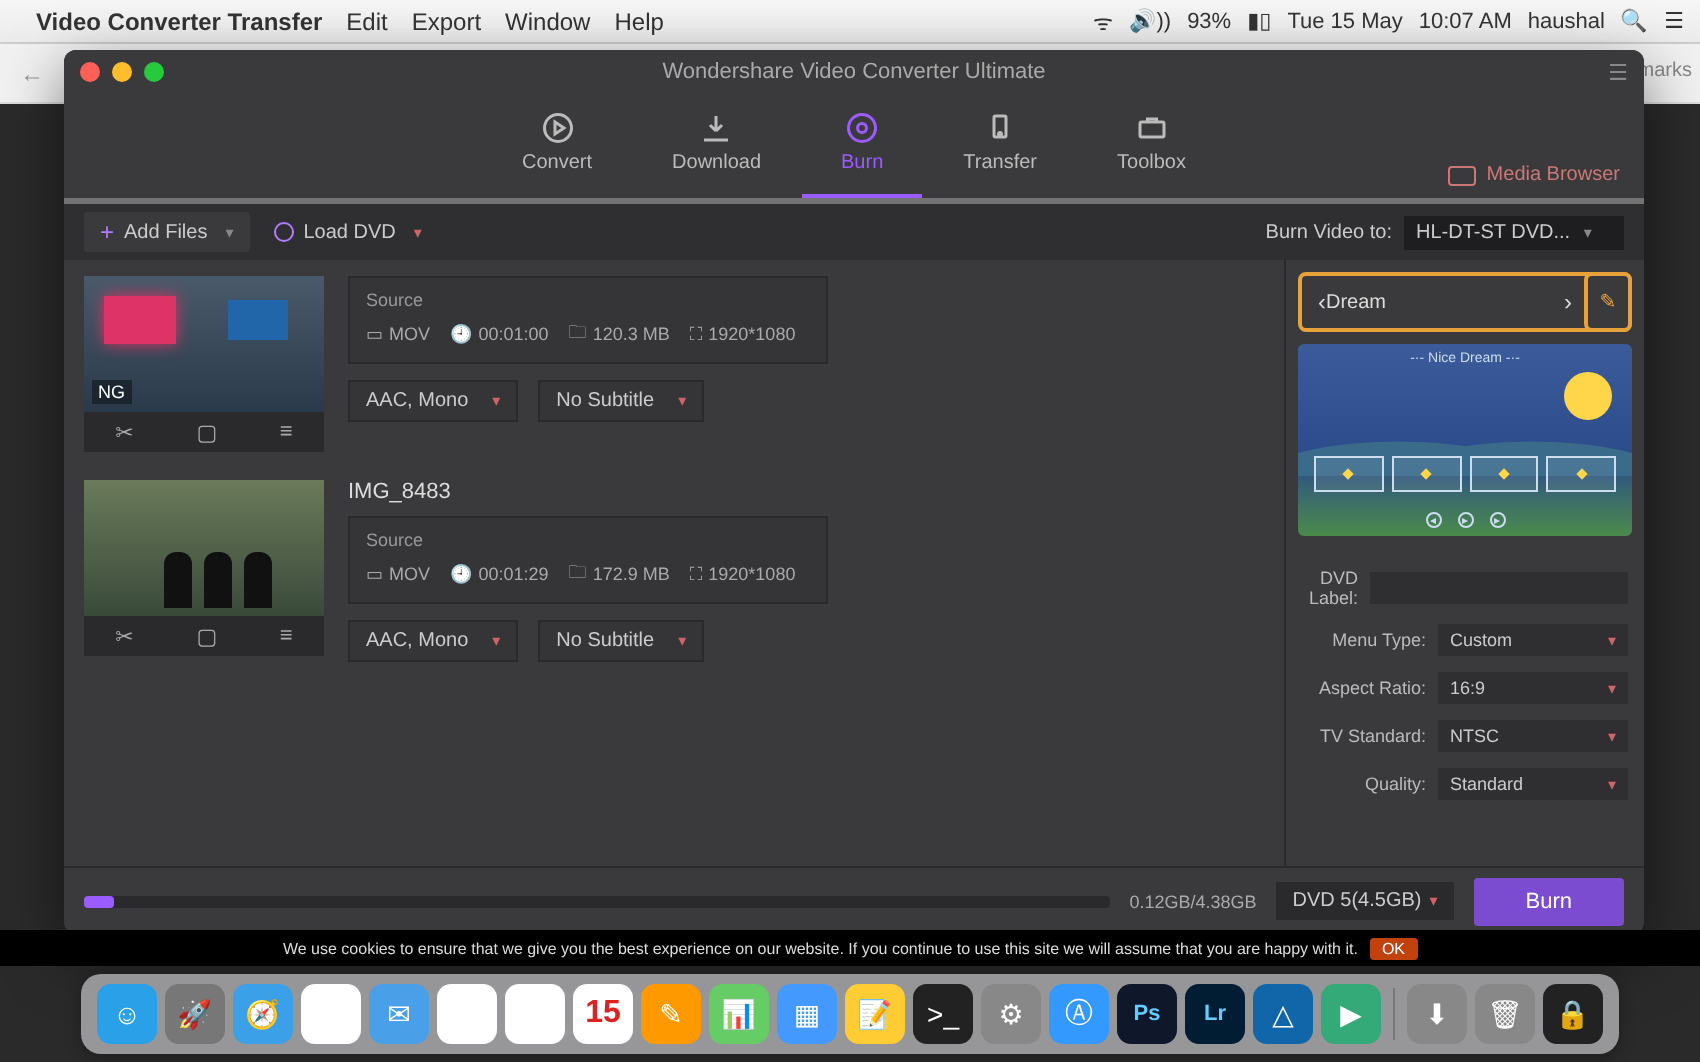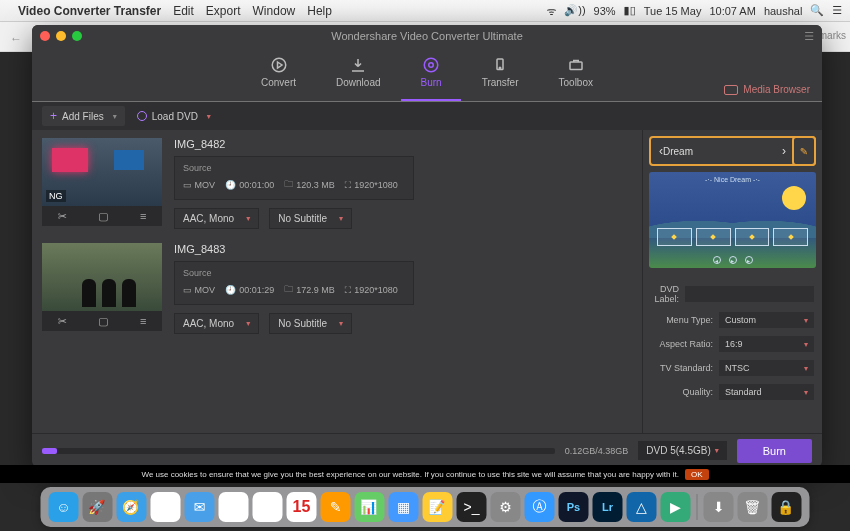--- a/index.html
+++ b/index.html
@@ -28,21 +28,21 @@
 
 .app-window { position:absolute; left:32px; top:25px; width:790px; height:442px; background:#3a3a3c; border-radius:6px; box-shadow:0 10px 30px rgba(0,0,0,.5); display:flex; flex-direction:column; color:#ccc; font-size:11px; }
 .titlebar { height:22px; background:#3a3a3c; border-radius:6px 6px 0 0; display:flex; align-items:center; padding:0 8px; position:relative; }
 .traffic { display:flex; gap:6px; }
 .traffic span { width:10px; height:10px; border-radius:50%; }
 .traffic .r{background:#ff5f56;} .traffic .y{background:#ffbd2e;} .traffic .g{background:#27c93f;}
 .titlebar .title { position:absolute; left:0; right:0; text-align:center; font-size:11px; color:#aaa; }
 .titlebar .right-ic { margin-left:auto; font-size:11px; color:#888; }
 
 
-.top-tabs { height:55px; display:flex; justify-content:center; align-items:center; gap:40px; border-bottom:1px solid #737373; position:relative; }
+.top-tabs { height:55px; display:flex; justify-content:center; align-items:center; gap:40px; border-bottom:3px solid #737373; position:relative; }
 .top-tabs .tab { display:flex; flex-direction:column; align-items:center; gap:3px; color:#bbb; font-size:10px; cursor:pointer; padding-bottom:4px; }
 .top-tabs .tab.active { color:#9b5cff; }
 .top-tabs .tab.active::after { content:""; position:absolute; bottom:0; width:60px; height:2px; background:#9b5cff; }
 .top-tabs .tab .ico { width:20px; height:18px; display:flex; align-items:center; justify-content:center; }
 .media-browser { position:absolute; right:12px; bottom:6px; display:flex; align-items:center; gap:5px; font-size:10px; color:#c77; }
 .media-browser .mb-ico { width:14px; height:10px; border:1px solid #c77; border-radius:2px; }
 
 
 .subbar { height:28px; background:#2f2f31; display:flex; align-items:center; padding:0 10px; gap:12px; font-size:10px; }
 .subbar .addfiles { display:flex; align-items:center; gap:5px; background:#3a3a3c; padding:3px 8px; border-radius:2px; }
@@ -228,41 +228,47 @@
       <span class="plus">+</span>
       <span>Add Files</span>
       <span class="dd-caret">▾</span>
     </div>
     <div class="loaddvd">
       <span class="disc"></span>
       <span>Load DVD</span>
       <span class="dd-caret" style="color:#c66">▾</span>
     </div>
     <span class="spacer"></span>
+    <div class="burnto">
+      <span>Burn Video to:</span>
+      <div class="burnto-dd">
+        <span>HL-DT-ST DVD...</span>
+        <span class="dd-caret">▾</span>
+      </div>
+    </div>
   </div>
 
   <div class="app-body">
     <div class="left-pane">
 
       <div class="file-row">
         <div class="thumb">
           <div class="img">
             <div class="stage"></div>
               <div class="pink"></div>
               <div class="screen2"></div>
             <span class="ng">NG</span>
           </div>
           <div class="tools">
             <span>✂</span>
             <span>▢</span>
             <span>≡</span>
           </div>
         </div>
         <div class="file-info">
-          <div class="fname">IMG_8482</div>
           <div class="source-box">
             <div class="lab">Source</div>
             <div class="meta">
               <span>▭ <span>MOV</span></span>
               <span>🕘 <span>00:01:00</span></span>
               <span>🗀 <span>120.3 MB</span></span>
               <span>⛶ <span>1920*1080</span></span>
             </div>
           </div>
           <div class="pill-row">

